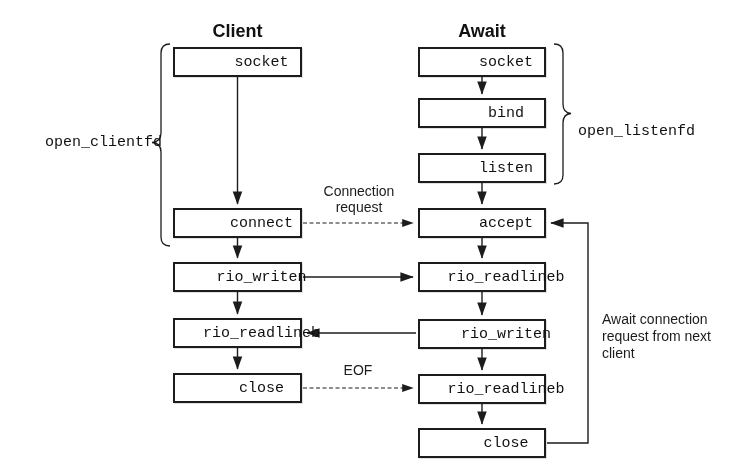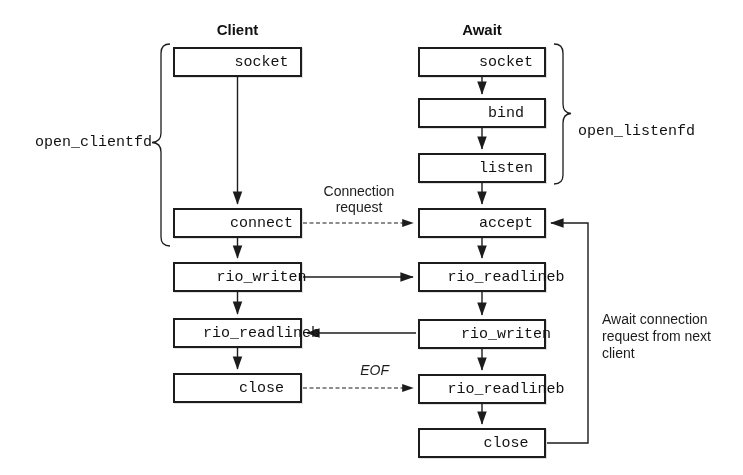--- a/index.html
+++ b/index.html
@@ -9,21 +9,21 @@
     background:#ffffff;
     font-family:"Liberation Sans",sans-serif;
     color:#1c1c1c;
     overflow:hidden;
   }
   #connectors{position:absolute;left:0;top:0;width:743px;height:475px;}
   .col-title{
     position:absolute;
     text-align:center;
     font-weight:bold;
-    font-size:15px;
+    font-size:18px;
     font-family:"Liberation Sans",sans-serif;
     color:#111;
   }
   .node{
     position:absolute;
     box-sizing:border-box;
     border:2px solid #1c1c1c;
     background:#ffffff;
     display:flex;
     align-items:center;
@@ -99,20 +99,20 @@
 
   <div class="node server-node" style="top:47px;">socket</div>
   <div class="node server-node" style="top:98px;">bind</div>
   <div class="node server-node" style="top:153px;">listen</div>
   <div class="node server-node" style="top:208px;">accept</div>
   <div class="node server-node" style="top:262px;">rio_readlineb</div>
   <div class="node server-node" style="top:319px;">rio_writen</div>
   <div class="node server-node" style="top:374px;">rio_readlineb</div>
   <div class="node server-node" style="top:428px;">close</div>
 
-  <div class="mono-label" style="left:32px;top:134px;width:120px;text-align:right;">open_clientfd</div>
+  <div class="mono-label" style="left:42px;top:134px;width:120px;text-align:right;">open_clientfd</div>
   <div class="mono-label" style="left:578px;top:105px;margin-top:18px;">open_listenfd</div>
 
   <div class="annot" style="left:300px;top:183px;width:118px;text-align:center;">Connection request</div>
-  <div class="annot" style="left:327px;top:362px;width:62px;text-align:right;font-style:italic;">EOF</div>
+  <div class="annot" style="left:327px;top:362px;width:62px;text-align:center;">EOF</div>
   <div class="annot" style="left:602px;top:311px;width:126px;text-align:left;line-height:17px;">Await connection request from next client</div>
 
 </div>
 
 </body></html>

